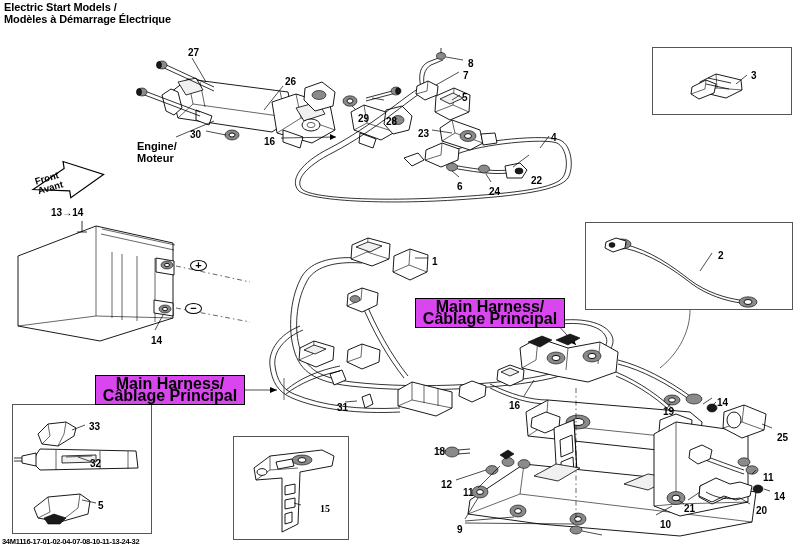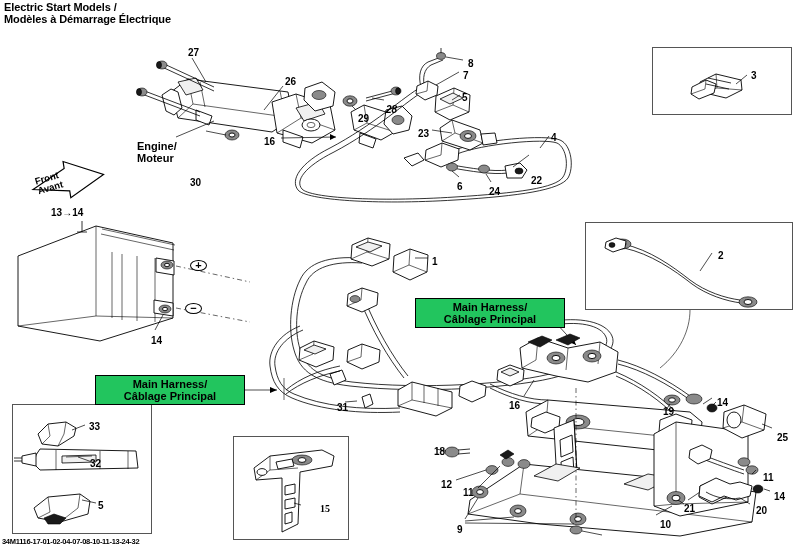--- a/index.html
+++ b/index.html
@@ -47,22 +47,22 @@
     font-weight: bold;
     color: #000;
     line-height: 11px;
     white-space: nowrap;
     text-align: right;
   }
   
   .textbox {
     position: absolute;
     border: 1px solid #000;
-    background: #22c55e;
-    font-size: 11px;
+    background: #d946ef;
+    font-size: 16px;
     font-weight: bold;
     line-height: 12px;
     text-align: center;
     padding: 2px 4px;
     white-space: pre;
     color: #000;
   }
   .plainlabel {
     position: absolute;
     font-size: 11px;
@@ -574,23 +574,23 @@
   <div class="plainlabel" style="left:137px;top:140px;"><span>Engine/</span>
 <span>Moteur</span></div>
 
   <div class="num" style="left:51px;top:207px;"><span>13</span><span>→</span><span>14</span></div>
 
   <div class="term" style="left:190px;top:260px;"><span>+</span></div>
   <div class="term" style="left:185px;top:303px;"><span>−</span></div>
 
   <div class="num" style="left:188px;top:47px;">27</div>
   <div class="num" style="left:285px;top:76px;">26</div>
-  <div class="num" style="left:386px;top:104px;font-style:italic;">28</div>
+  <div class="num" style="left:386px;top:116px;">28</div>
   <div class="num" style="left:358px;top:113px;">29</div>
-  <div class="num" style="left:190px;top:129px;margin-top:48px;">30</div>
+  <div class="num" style="left:190px;top:129px;">30</div>
   <div class="num" style="left:264px;top:136px;">16</div>
   <div class="num" style="left:468px;top:58px;">8</div>
   <div class="num" style="left:463px;top:70px;">7</div>
   <div class="num" style="left:462px;top:92px;">5</div>
   <div class="num" style="left:418px;top:128px;">23</div>
   <div class="num" style="left:551px;top:132px;">4</div>
   <div class="num" style="left:531px;top:158px;margin-top:17px;">22</div>
   <div class="num" style="left:457px;top:181px;">6</div>
   <div class="num" style="left:489px;top:186px;">24</div>
   <div class="num" style="left:751px;top:70px;">3</div>

